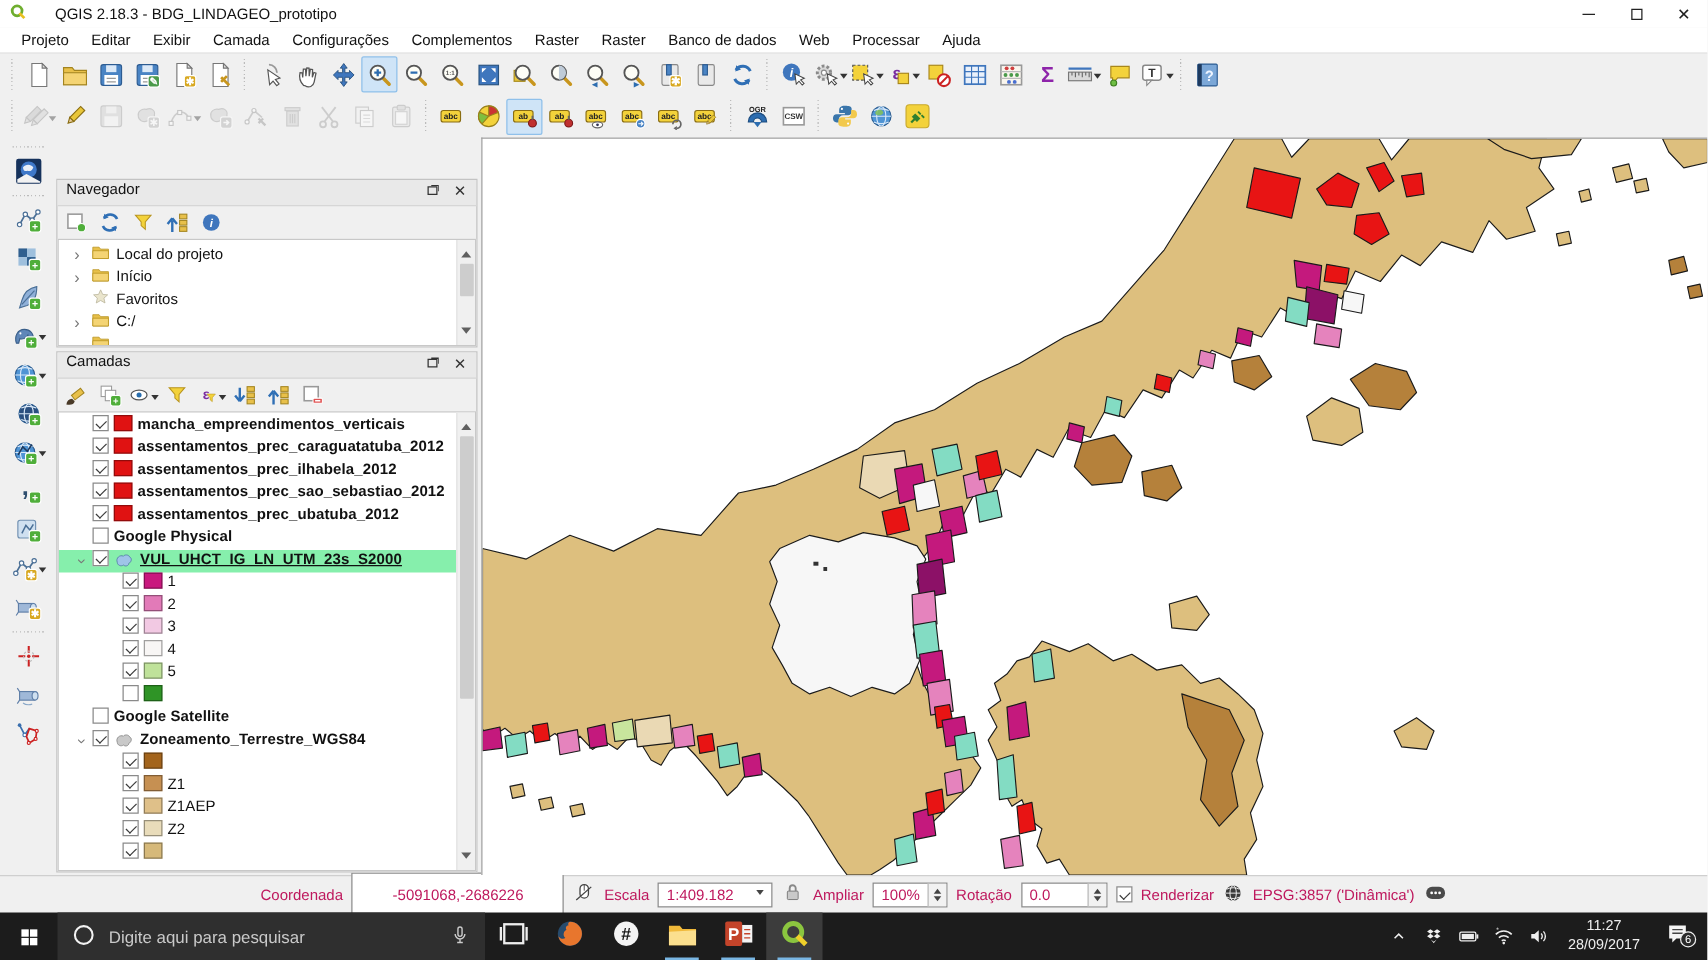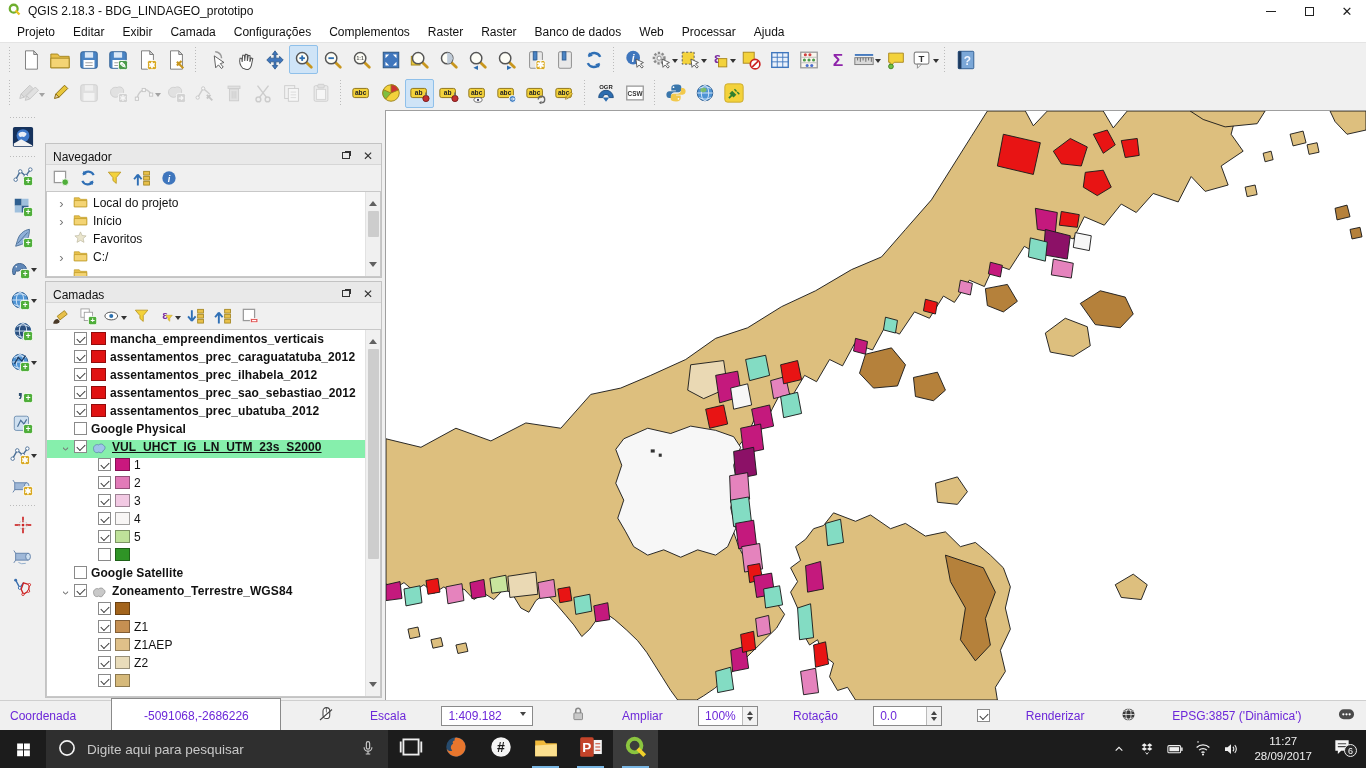--- a/index.html
+++ b/index.html
@@ -1,20 +1,20 @@
 <!DOCTYPE html>
 <html><head>
 <meta charset="utf-8">
 <style>
   *{box-sizing:border-box;margin:0;padding:0}
   html,body{width:1366px;height:768px;overflow:hidden}
   body{font-family:"Liberation Sans",sans-serif;background:#f0f0f0}
   .screen{width:1366px;height:768px;display:flex;flex-direction:column}
   
-  .titlebar{height:22px;background:#fff;display:flex;align-items:center;gap:6px;padding-left:7px;font-size:12px;color:#111;flex:none}
+  .titlebar{height:22px;background:#fff;display:flex;align-items:center;gap:22px;padding-left:7px;font-size:12px;color:#111;flex:none}
   .win-controls{margin-left:auto;display:flex;height:100%}
   .win-btn{width:38px;height:100%;display:flex;align-items:center;justify-content:center;color:#222}
   .glyph-min{width:10px;height:1px;background:#222}
   .glyph-max{width:9px;height:9px;border:1px solid #222}
   .glyph-close{font-size:13px;line-height:1}
   
   .menubar{height:20px;background:#fff;display:flex;align-items:center;font-size:12px;color:#111;flex:none;padding-left:8px}
   .menubar span{padding:2px 9px}
   
   .toolbar{height:34px;background:#f0f0f0;display:flex;align-items:center;padding-left:4px;flex:none}
@@ -26,21 +26,21 @@
   .tsep{width:8px;height:26px;margin:0 2px;background:repeating-linear-gradient(#bbb,#bbb 1px,transparent 1px,transparent 3px);background-size:1px 100%;background-repeat:no-repeat;background-position:3px 0;flex:none}
   
   .main{flex:1;display:flex;min-height:0;position:relative}
   .leftbar{width:45px;flex:none;display:flex;flex-direction:column;align-items:center;padding-top:3px}
   .leftbar .tbtn{width:31px;height:31px}
   .lsep{height:8px;width:26px;background:repeating-linear-gradient(90deg,#bbb,#bbb 1px,transparent 1px,transparent 3px);background-size:100% 1px;background-repeat:no-repeat;background-position:0 4px;flex:none}
   .docks{width:340px;flex:none;display:flex;flex-direction:column;padding:33px 3px 2px 0}
   .panel{border:1px solid #c3c3c3;background:#f0f0f0;display:flex;flex-direction:column;min-height:0}
   .panel.nav{height:135px;flex:none;margin-bottom:3px}
   .panel.cam{flex:1}
-  .panel-title{height:21px;flex:none;display:flex;align-items:flex-end;padding:0 3px 0 7px;font-size:12px;color:#111;background:#e9e9e9;border-bottom:1px solid #d6d6d6}
+  .panel-title{height:21px;flex:none;display:flex;align-items:flex-start;padding:0 3px 0 7px;font-size:12px;color:#111;background:#e9e9e9;border-bottom:1px solid #d6d6d6}
   .pt-btn{width:20px;height:17px;display:flex;align-items:center;justify-content:center;margin-left:2px;color:#333}
   .pt-float{width:8px;height:7px;border:1px solid #333;box-shadow:2px -2px 0 -1px #333}
   .panel-tools{height:26px;flex:none;display:flex;align-items:center;gap:3px;padding:0 3px}
   .panel-tools .tbtn{width:24px;height:24px}
   .panel-body{flex:1;min-height:0;background:#fff;border:1px solid #c8c8c8;display:flex;overflow:hidden}
   .tree{flex:1;overflow:hidden;padding-top:2px}
   .trow{height:18px;display:flex;align-items:center;font-size:12px;color:#111;gap:5px;padding-left:8px;white-space:nowrap}
   .lrow{height:18px;display:flex;font-size:12px;color:#111;gap:4px;padding-left:10px;white-space:nowrap}
   .lrow.sel{background:#86efac}
   .lrow .lbl{font-weight:bold;letter-spacing:.1px}
@@ -58,21 +58,21 @@
   .varr.dn{border-top:5px solid #606060;margin-top:auto}
   .vthumb{width:11px;background:#cdcdcd;border-radius:1px}
   
   .map{flex:1;background:#fff;border-left:1px solid #9f9f9f;border-top:1px solid #9f9f9f;overflow:hidden}
   .map svg{display:block;width:100%;height:100%}
   #mapsvg .t{fill:#ddbf7e}#mapsvg .b{fill:#b5813b}#mapsvg .wt{fill:#f7f7f7}
   #mapsvg .mg{fill:#c4197d}#mapsvg .dm{fill:#8c1167}#mapsvg .pk{fill:#e583bd}
   #mapsvg .tl{fill:#83dcc3}#mapsvg .rd{fill:#e81414}#mapsvg .lg{fill:#c8e59d}#mapsvg .bg{fill:#ead9b4}
   #mapsvg path{stroke:#1a1a1a;stroke-width:.9;stroke-linejoin:round}
   
-  .statusbar{height:30px;flex:none;background:#f0f0f0;border-top:1px solid #cfcfcf;display:flex;align-items:center;font-size:12px;color:#6d28d9;gap:7px;padding:0 10px;justify-content:space-between}
+  .statusbar{height:30px;flex:none;background:#f0f0f0;border-top:1px solid #cfcfcf;display:flex;align-items:center;font-size:12px;color:#be185d;gap:7px;padding:0 10px;justify-content:center}
   .sbox{background:#fff;border:1px solid #8a8a8a;height:35px;display:flex;align-items:center;justify-content:center;padding:0 5px}
   .spin{display:flex;align-items:stretch;border:1px solid #8a8a8a;background:#fff;height:20px}
   .spin .val{padding:0 6px;display:flex;align-items:center;min-width:40px}
   .spin .arr{width:15px;border-left:1px solid #bbb;display:flex;flex-direction:column;background:#f2f2f2}
   .spin .arr i{flex:1;display:flex;align-items:center;justify-content:center}
   .tri-up{width:0;height:0;border:3px solid transparent;border-bottom:4px solid #444}
   .tri-dn{width:0;height:0;border:3px solid transparent;border-top:4px solid #444}
   .combo{background:#fff;border:1px solid #8a8a8a;height:20px;display:flex;align-items:center;gap:8px;padding:0 6px;min-width:92px;justify-content:space-between}
   
   .taskbar{height:38px;flex:none;background:#1c1c1c;display:flex;align-items:stretch;color:#eee}

